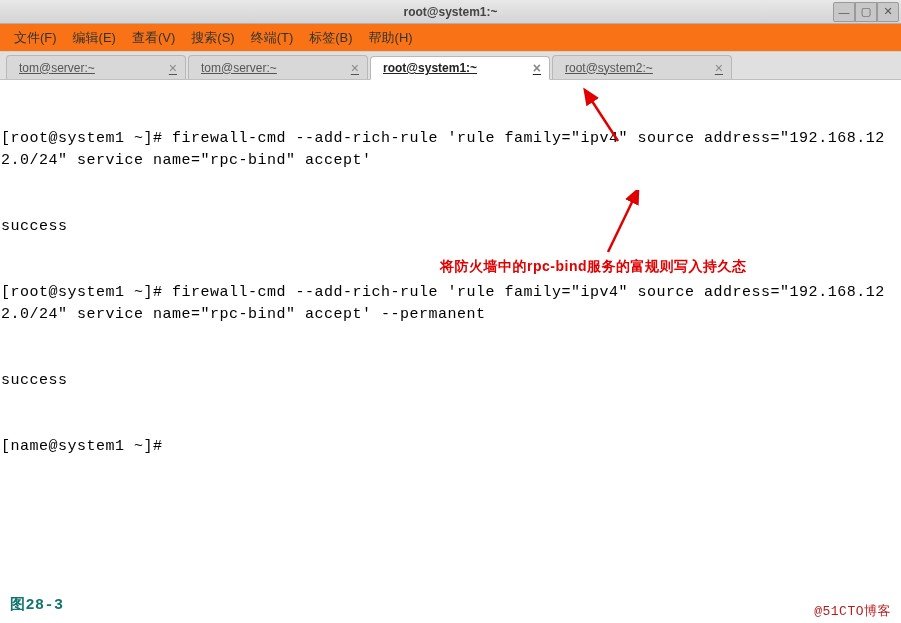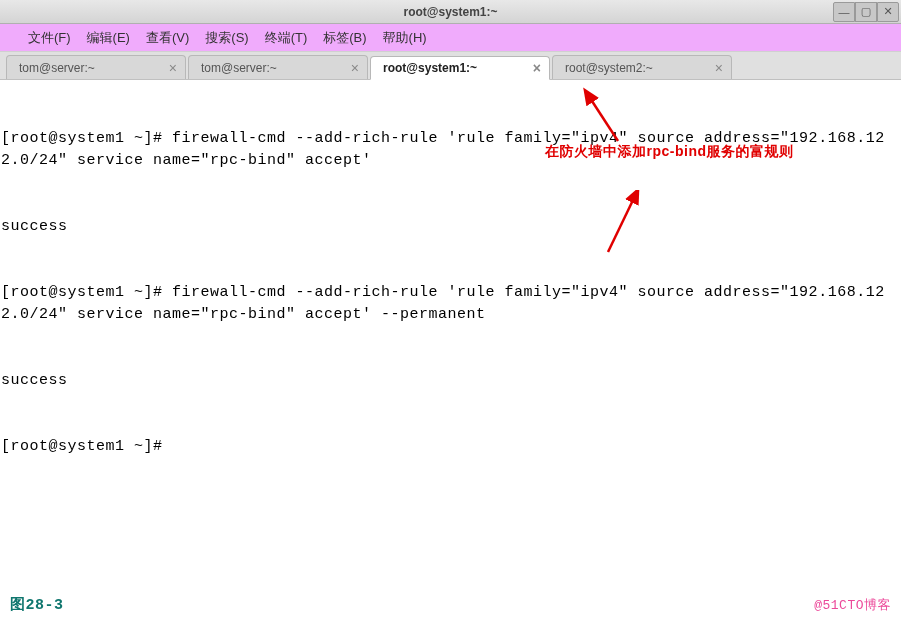--- a/index.html
+++ b/index.html
@@ -43,25 +43,25 @@
   align-items: center;
   justify-content: center;
   font-size: 11px;
   color: #555;
   cursor: pointer;
 }
 .window-btn:first-child { border-radius: 2px 0 0 2px; }
 .window-btn:last-child { border-radius: 0 2px 2px 0; }
 .menubar {
   height: 28px;
-  background: #f0abfc;
+  background: #f97316;
   border-bottom: 1px solid #d0d0d0;
   display: flex;
   align-items: center;
-  padding: 0 20px;
+  padding: 0 6px;
   font-size: 13px;
   color: #333;
 }
 .menu-item {
   padding: 4px 8px;
   cursor: pointer;
 }
 .tabbar {
   height: 28px;
   background: #e0e0e0;
@@ -78,20 +78,21 @@
   border-bottom: none;
   border-radius: 4px 4px 0 0;
   display: flex;
   align-items: center;
   margin-right: 2px;
   font-size: 12px;
   color: #555;
   cursor: pointer;
   min-width: 180px;
   justify-content: space-between;
+  text-decoration: underline;
 }
 .tab.active {
   background: #fff;
   color: #222;
   font-weight: bold;
   border-bottom: 1px solid #fff;
   margin-bottom: -1px;
 }
 .tab-close {
   font-size: 14px;
@@ -129,22 +130,22 @@
   position: absolute;
   left: 10px;
   bottom: 6px;
   color: #0f766e;
   font-weight: bold;
   font-size: 15px;
 }
 .watermark {
   position: absolute;
   right: 10px;
-  bottom: 6px;
-  color: #ec4899;
+  bottom: 0;
+  color: #b91c1c;
   font-size: 13px;
 }
 </style>
 </head>
 <body>
 
 <div class="titlebar">
   <span class="title-text">root@system1:~</span>
   <div class="window-controls">
     <div class="window-btn">—</div>
@@ -180,36 +181,36 @@
     <span>root@system2:~</span>
     <span class="tab-close">×</span>
   </div>
 </div>
 
 <div class="terminal">
   <span class="term-line">[root@system1 ~]# firewall-cmd --add-rich-rule 'rule family="ipv4" source address="192.168.122.0/24" service name="rpc-bind" accept'</span>
   <span class="term-line">success</span>
   <span class="term-line">[root@system1 ~]# firewall-cmd --add-rich-rule 'rule family="ipv4" source address="192.168.122.0/24" service name="rpc-bind" accept' --permanent</span>
   <span class="term-line">success</span>
-  <span class="term-line">[root@system1 ~]# </span>
+  <span class="term-line">[name@system1 ~]# </span>
 
   <svg class="arrow-svg" style="left:578px; top:6px;" width="60" height="60">
     <defs>
         <marker id="ah1" markerWidth="8" markerHeight="8" refX="2" refY="3" orient="auto">
           <path d="M0,0 L0,6 L7,3 z" fill="#e00000"></path>
         </marker>
       </defs>
     <line x1="40" y1="55" x2="12" y2="12" stroke="#e00000" stroke-width="2.5" marker-end="url(#ah1)"></line>
   </svg>
-  <div class="annotation" style="left:545px; top:60px;">在防火墙中添加rpc-bind服务的富规则</div>
 
   <svg class="arrow-svg" style="left:598px; top:110px;" width="60" height="70">
     <defs>
         <marker id="ah2" markerWidth="8" markerHeight="8" refX="2" refY="3" orient="auto">
           <path d="M0,0 L0,6 L7,3 z" fill="#e00000"></path>
         </marker>
       </defs>
     <line x1="10" y1="62" x2="36" y2="8" stroke="#e00000" stroke-width="2.5" marker-end="url(#ah2)"></line>
   </svg>
+  <div class="annotation" style="left:440px; top:175px;">将防火墙中的rpc-bind服务的富规则写入持久态</div>
 
   <div class="figure-label">图28-3</div>
   <div class="watermark">@51CTO博客</div>
 </div>
 
 </body></html>

